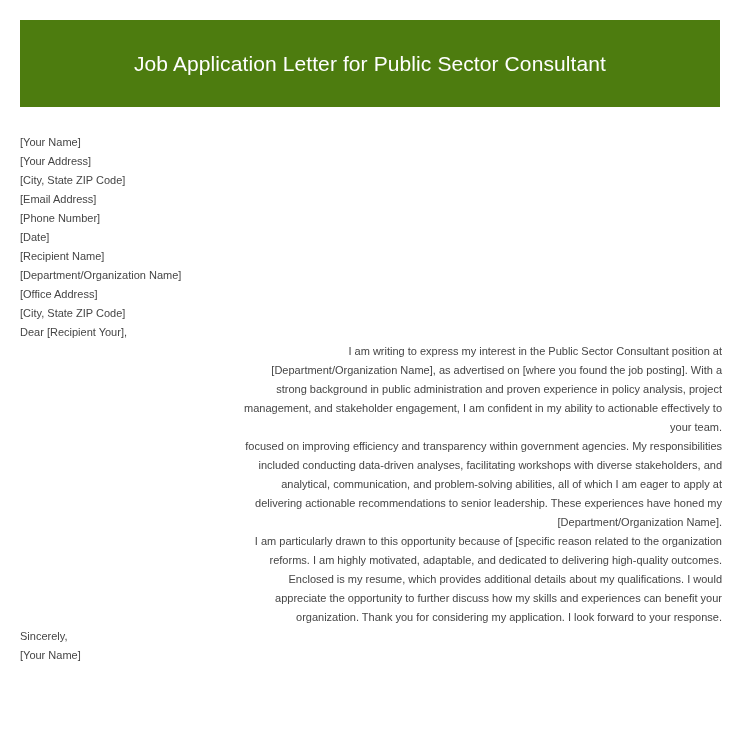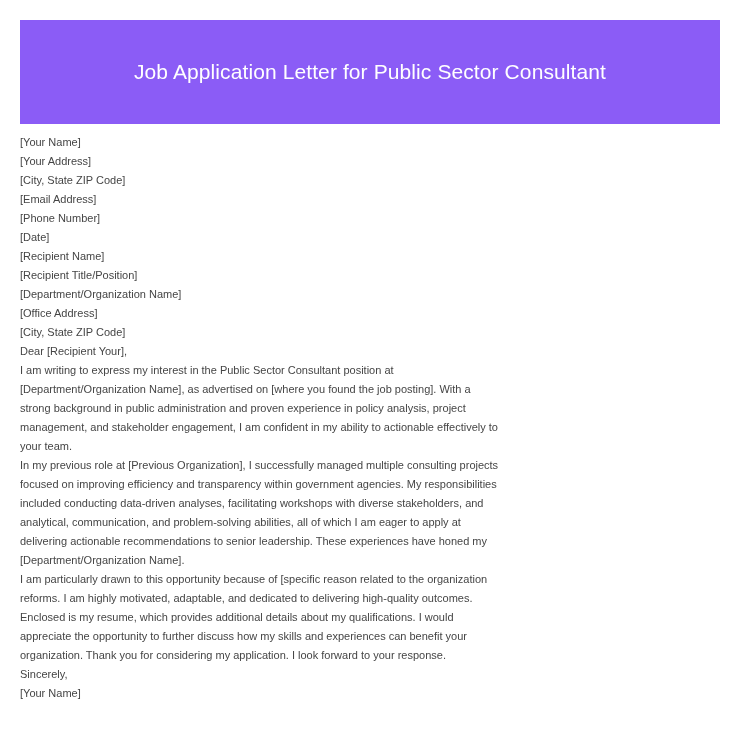--- a/index.html
+++ b/index.html
@@ -12,22 +12,22 @@
       height: 743px;
       position: relative;
       overflow: hidden;
       font-family: "Liberation Sans", sans-serif;
     }
     .header {
       position: absolute;
       left: 20px;
       top: 20px;
       width: 700px;
-      height: 104px;
-      background: #8b5cf6;
+      height: 87px;
+      background: #4d7c0f;
       display: flex;
       align-items: center;
       justify-content: center;
     }
     .header h1 {
       margin: 0;
       color: #ffffff;
       font-weight: normal;
       font-size: 21px;
       letter-spacing: 0.1px;
@@ -42,20 +42,21 @@
       font-size: 11px;
       line-height: 19px;
     }
     .letter .line {
       display: block;
       white-space: nowrap;
     }
     .letter .para {
       display: block;
       margin: 0;
+      text-align: right;
     }
   </style>
 </head>
 <body>
 
 <div class="header">
   <h1>Job Application Letter for Public Sector Consultant</h1>
 </div>
 
 <div class="letter">
@@ -63,38 +64,36 @@
     <span class="line">[Your Name]</span>
     <span class="line">[Your Address]</span>
     <span class="line">[City, State ZIP Code]</span>
     <span class="line">[Email Address]</span>
     <span class="line">[Phone Number]</span>
     <span class="line">[Date]</span>
   </div>
 
   <div>
     <span class="line">[Recipient Name]</span>
-    <span class="line">[Recipient Title/Position]</span>
     <span class="line">[Department/Organization Name]</span>
     <span class="line">[Office Address]</span>
     <span class="line">[City, State ZIP Code]</span>
   </div>
 
   <span class="line">Dear [Recipient Your],</span>
 
   <p class="para">
     <span class="line">I am writing to express my interest in the Public Sector Consultant position at</span>
     <span class="line">[Department/Organization Name], as advertised on [where you found the job posting]. With a</span>
     <span class="line">strong background in public administration and proven experience in policy analysis, project</span>
     <span class="line">management, and stakeholder engagement, I am confident in my ability to actionable effectively to</span>
     <span class="line">your team.</span>
   </p>
 
   <p class="para">
-    <span class="line">In my previous role at [Previous Organization], I successfully managed multiple consulting projects</span>
     <span class="line">focused on improving efficiency and transparency within government agencies. My responsibilities</span>
     <span class="line">included conducting data-driven analyses, facilitating workshops with diverse stakeholders, and</span>
     <span class="line">analytical, communication, and problem-solving abilities, all of which I am eager to apply at</span>
     <span class="line">delivering actionable recommendations to senior leadership. These experiences have honed my</span>
     <span class="line">[Department/Organization Name].</span>
   </p>
 
   <p class="para">
     <span class="line">I am particularly drawn to this opportunity because of [specific reason related to the organization</span>
     <span class="line">reforms. I am highly motivated, adaptable, and dedicated to delivering high-quality outcomes.</span>

